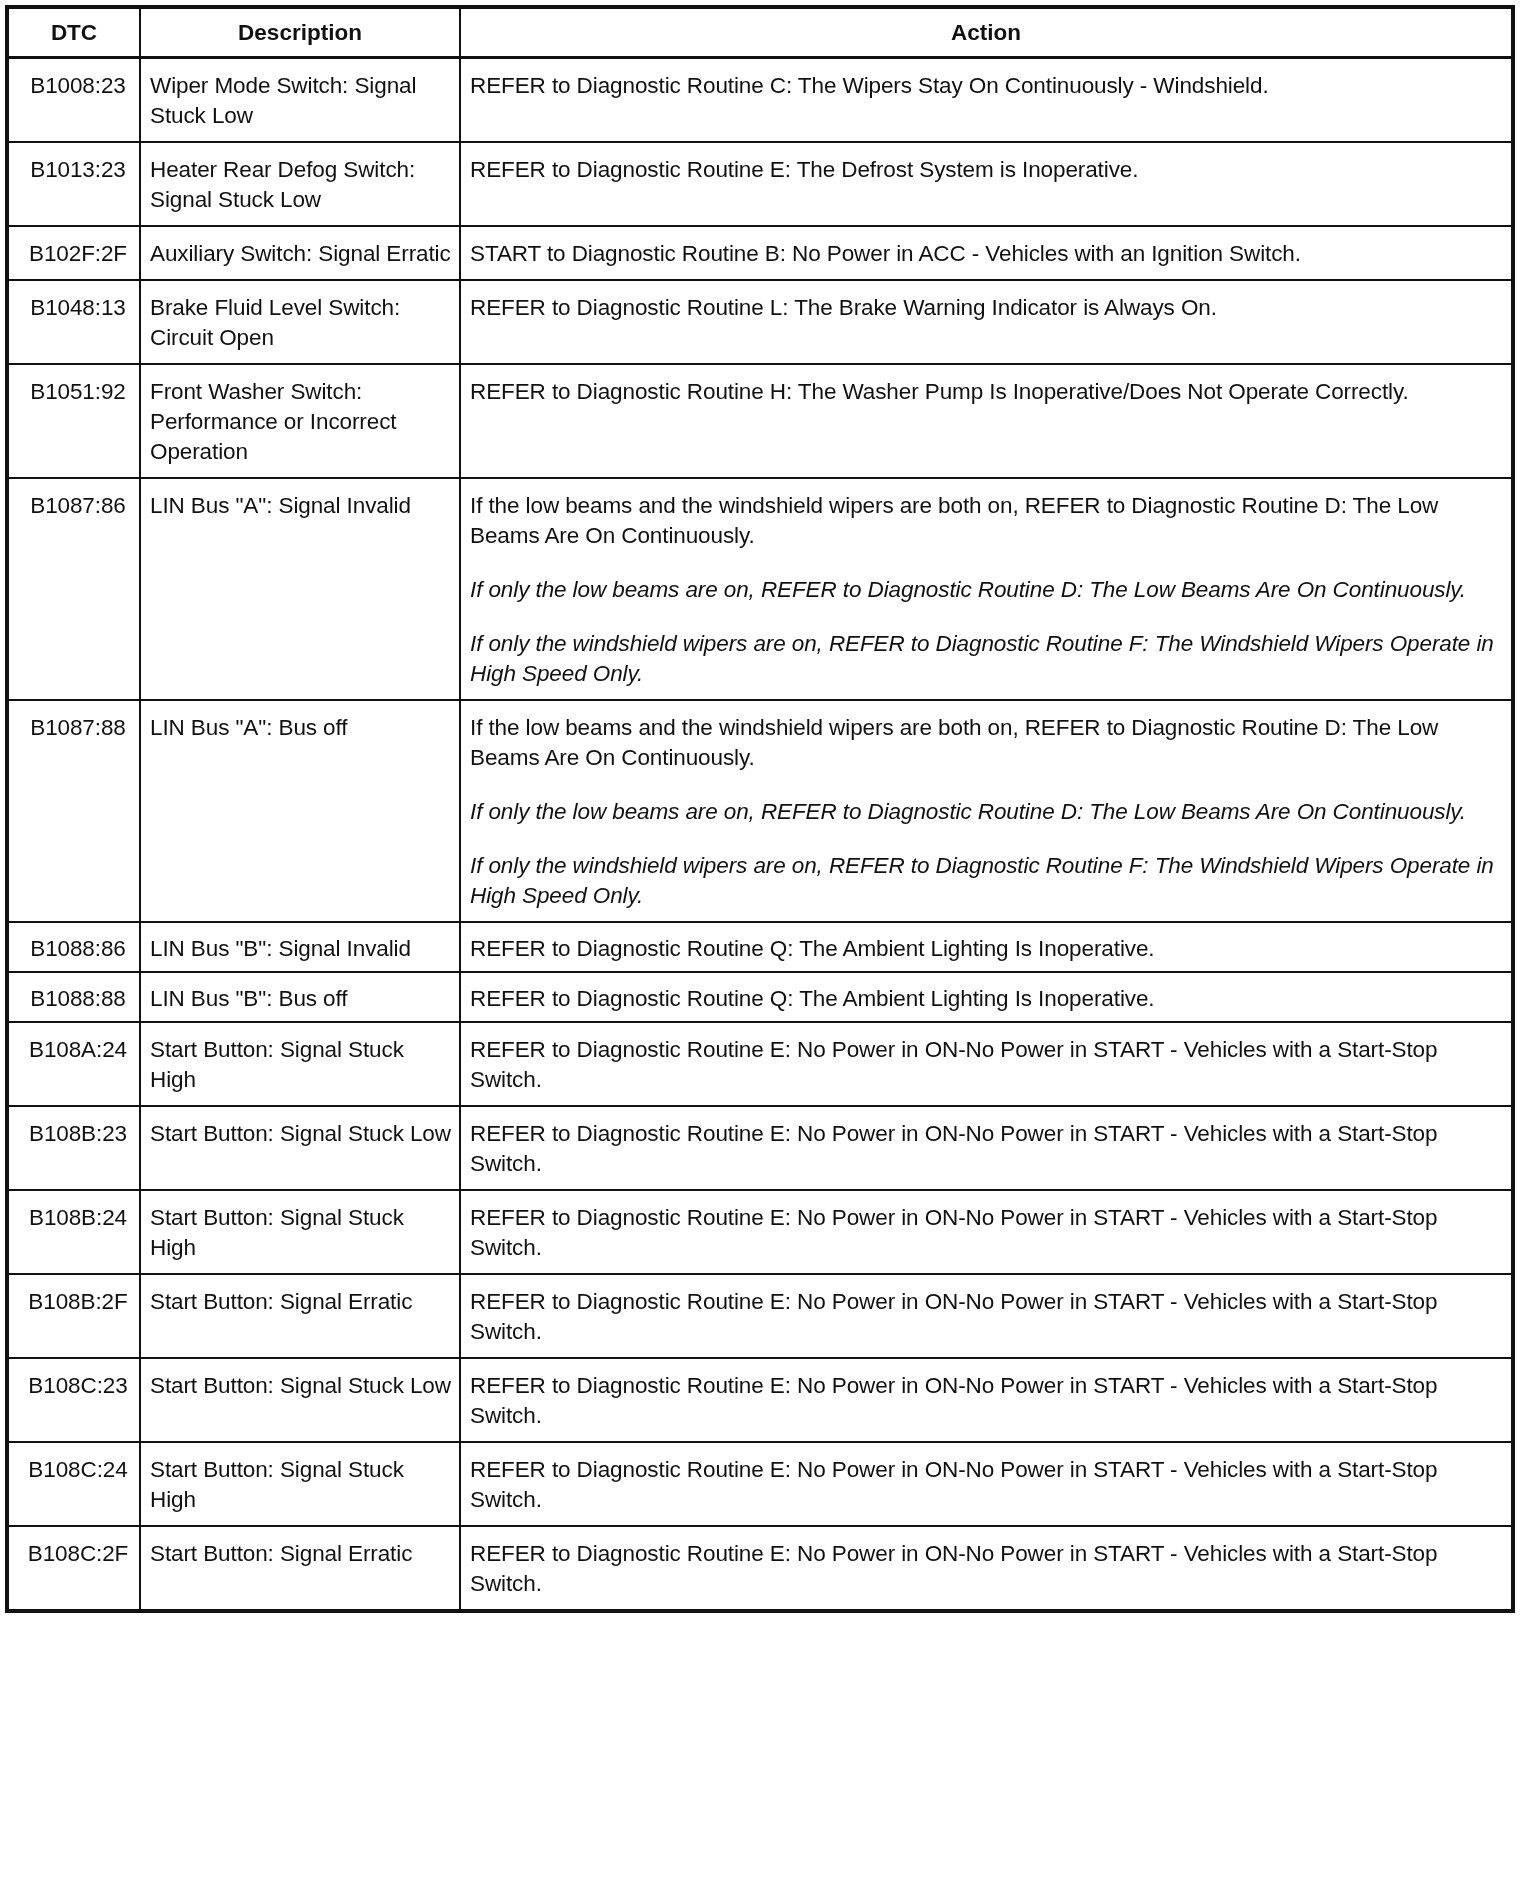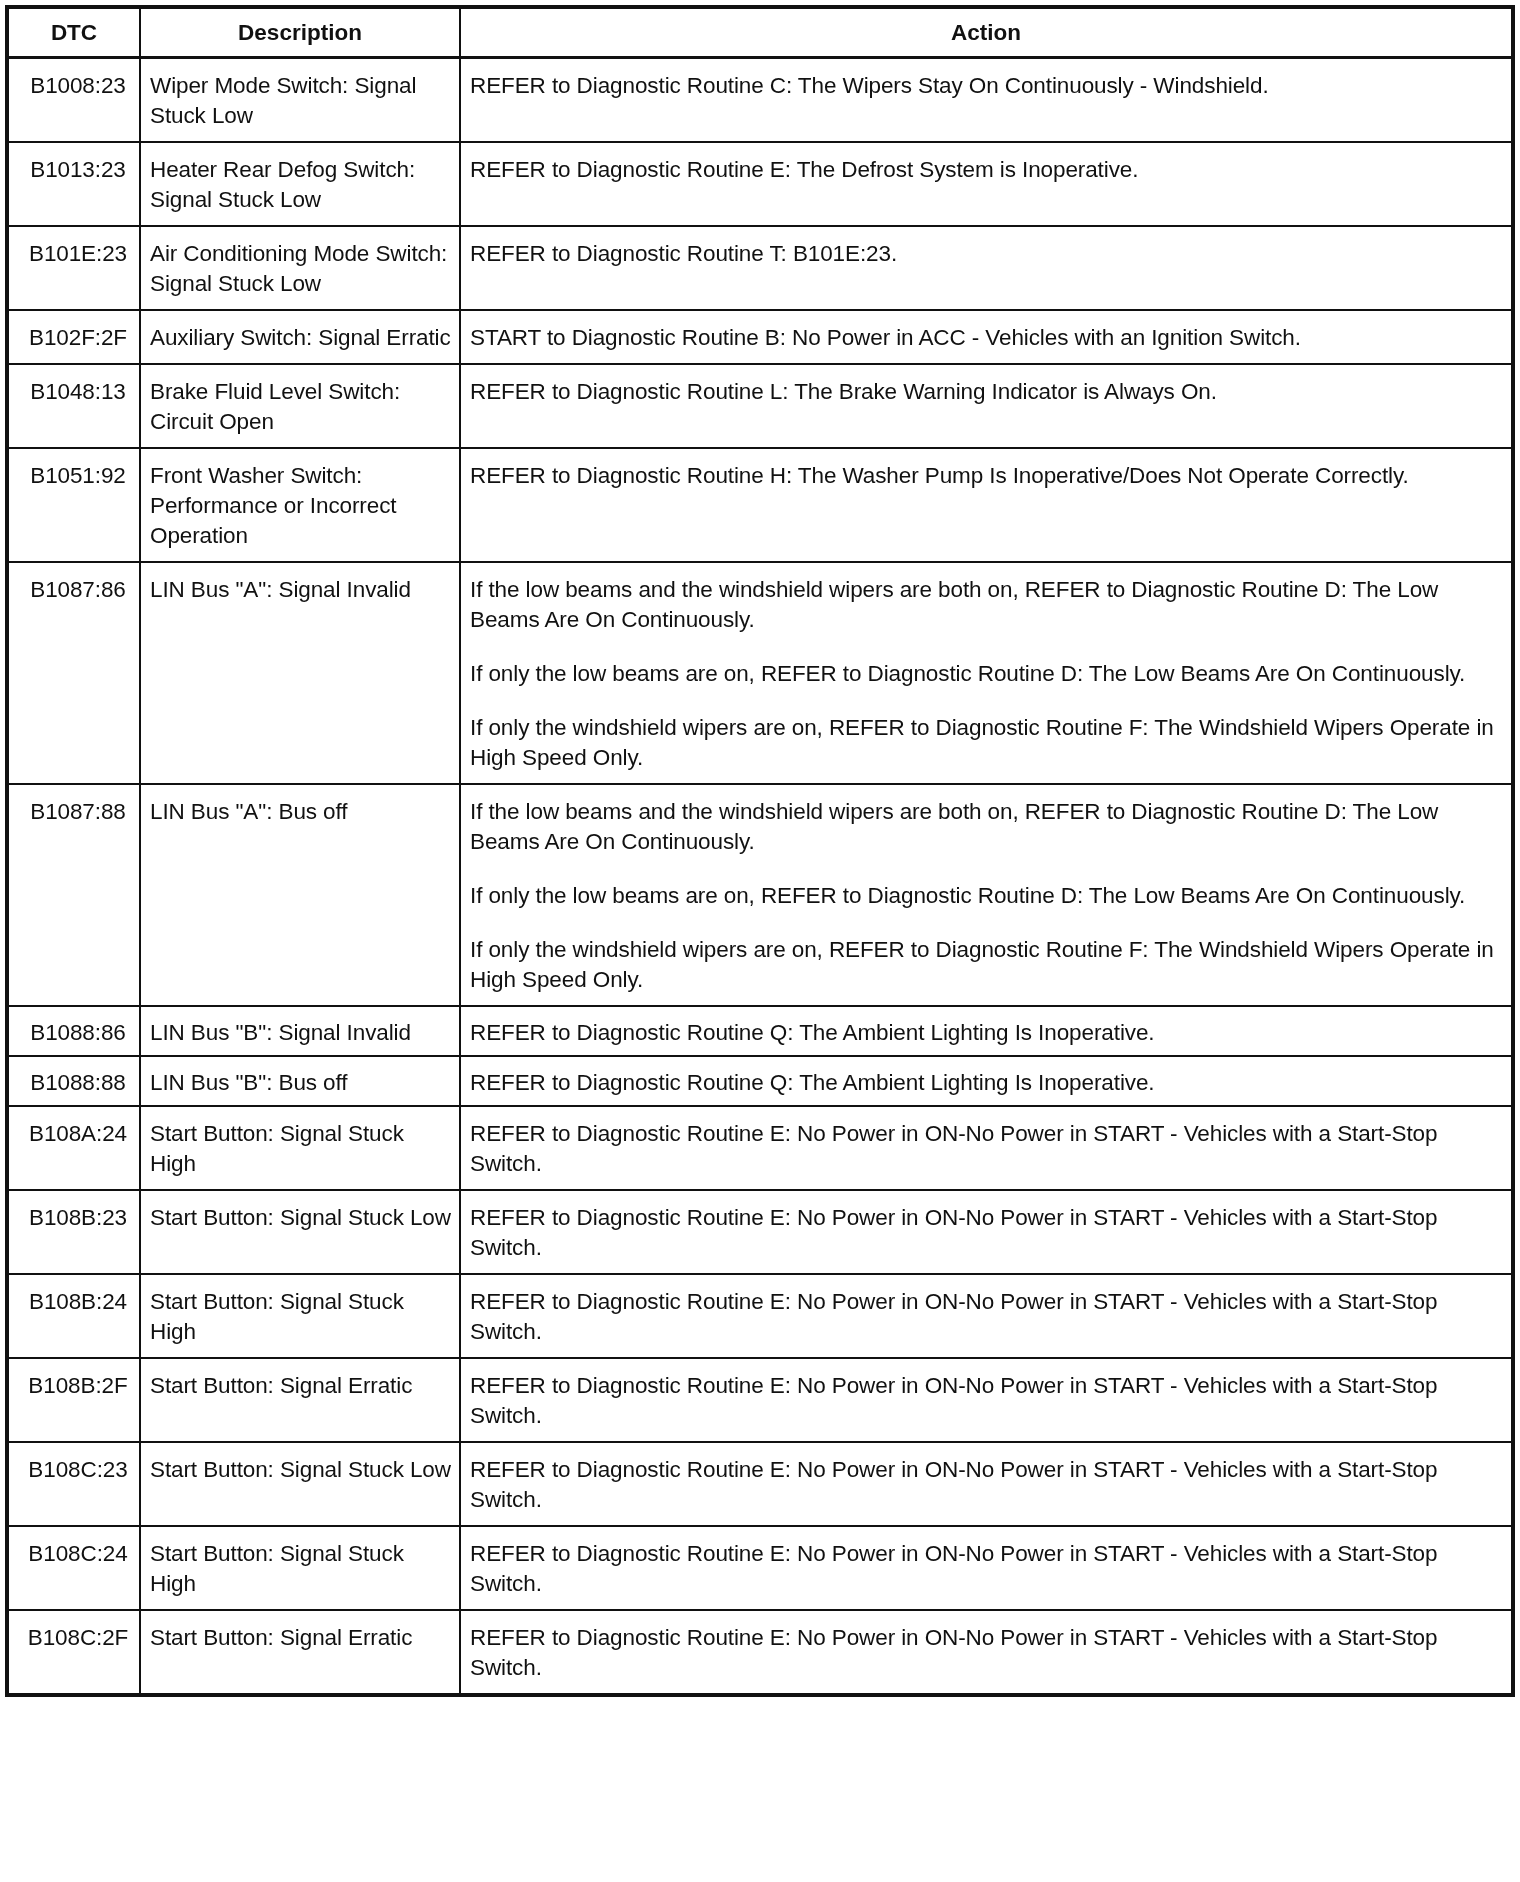--- a/index.html
+++ b/index.html
@@ -48,20 +48,21 @@
     padding-left: 12px;
     padding-right: 4px;
     white-space: nowrap;
     text-align: center;
   }
   .dtc-table td.act p {
     margin: 0;
   }
   .dtc-table td.act p + p {
     margin-top: 24px;
+    font-style: italic;
   }
   tr.single td { padding-top: 11px; padding-bottom: 7px; }
 </style>
 </head>
 <body>
 
 <table class="dtc-table">
   <colgroup>
     <col class="c-dtc">
     <col class="c-desc">
@@ -80,27 +81,20 @@
         <td class="desc">Wiper Mode Switch: Signal Stuck Low</td>
         <td class="act">
           <p>REFER to Diagnostic Routine C: The Wipers Stay On Continuously - Windshield.</p>
         </td>
       </tr>
       <tr>
         <td class="dtc">B1013:23</td>
         <td class="desc">Heater Rear Defog Switch: Signal Stuck Low</td>
         <td class="act">
           <p>REFER to Diagnostic Routine E: The Defrost System is Inoperative.</p>
-        </td>
-      </tr>
-      <tr>
-        <td class="dtc">B101E:23</td>
-        <td class="desc">Air Conditioning Mode Switch: Signal Stuck Low</td>
-        <td class="act">
-          <p>REFER to Diagnostic Routine T: B101E:23.</p>
         </td>
       </tr>
       <tr>
         <td class="dtc">B102F:2F</td>
         <td class="desc">Auxiliary Switch: Signal Erratic</td>
         <td class="act">
           <p>START to Diagnostic Routine B: No Power in ACC - Vehicles with an Ignition Switch.</p>
         </td>
       </tr>
       <tr>

